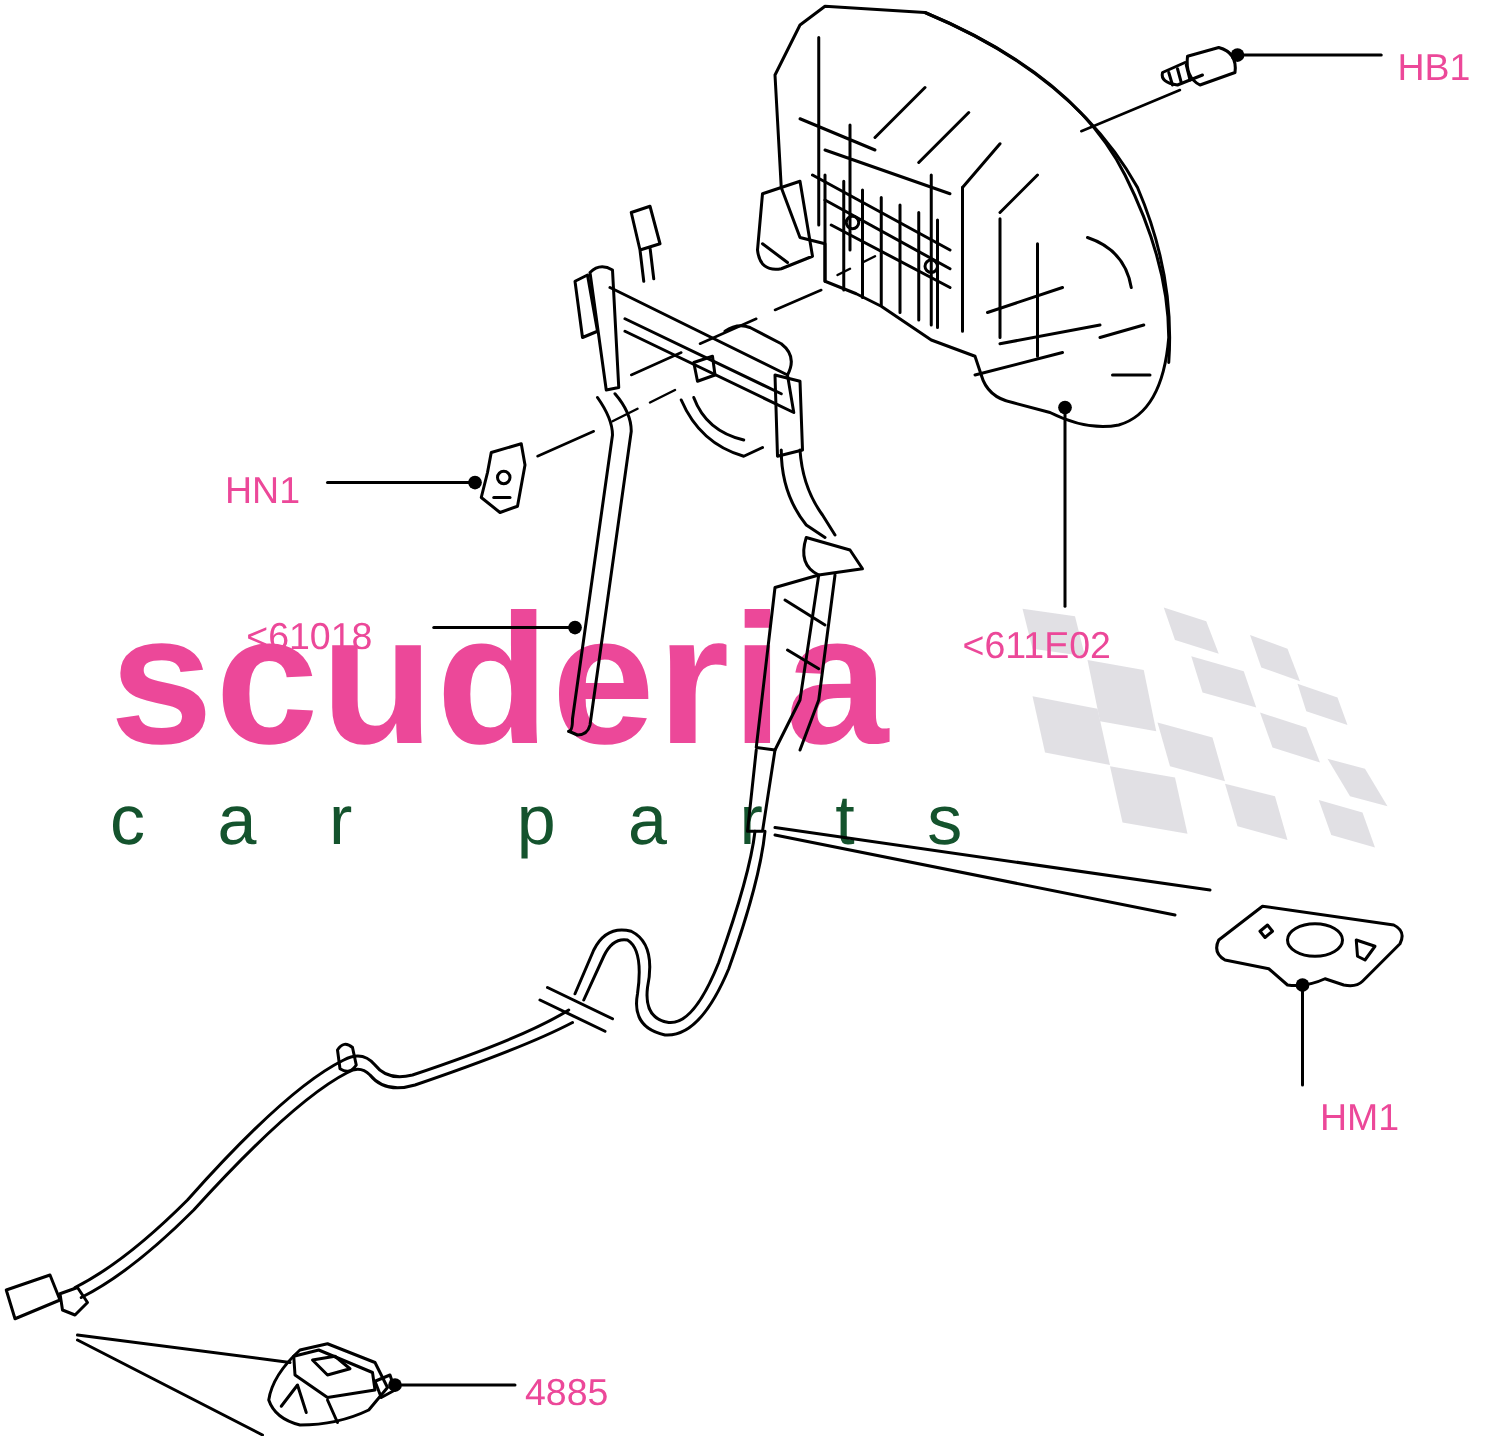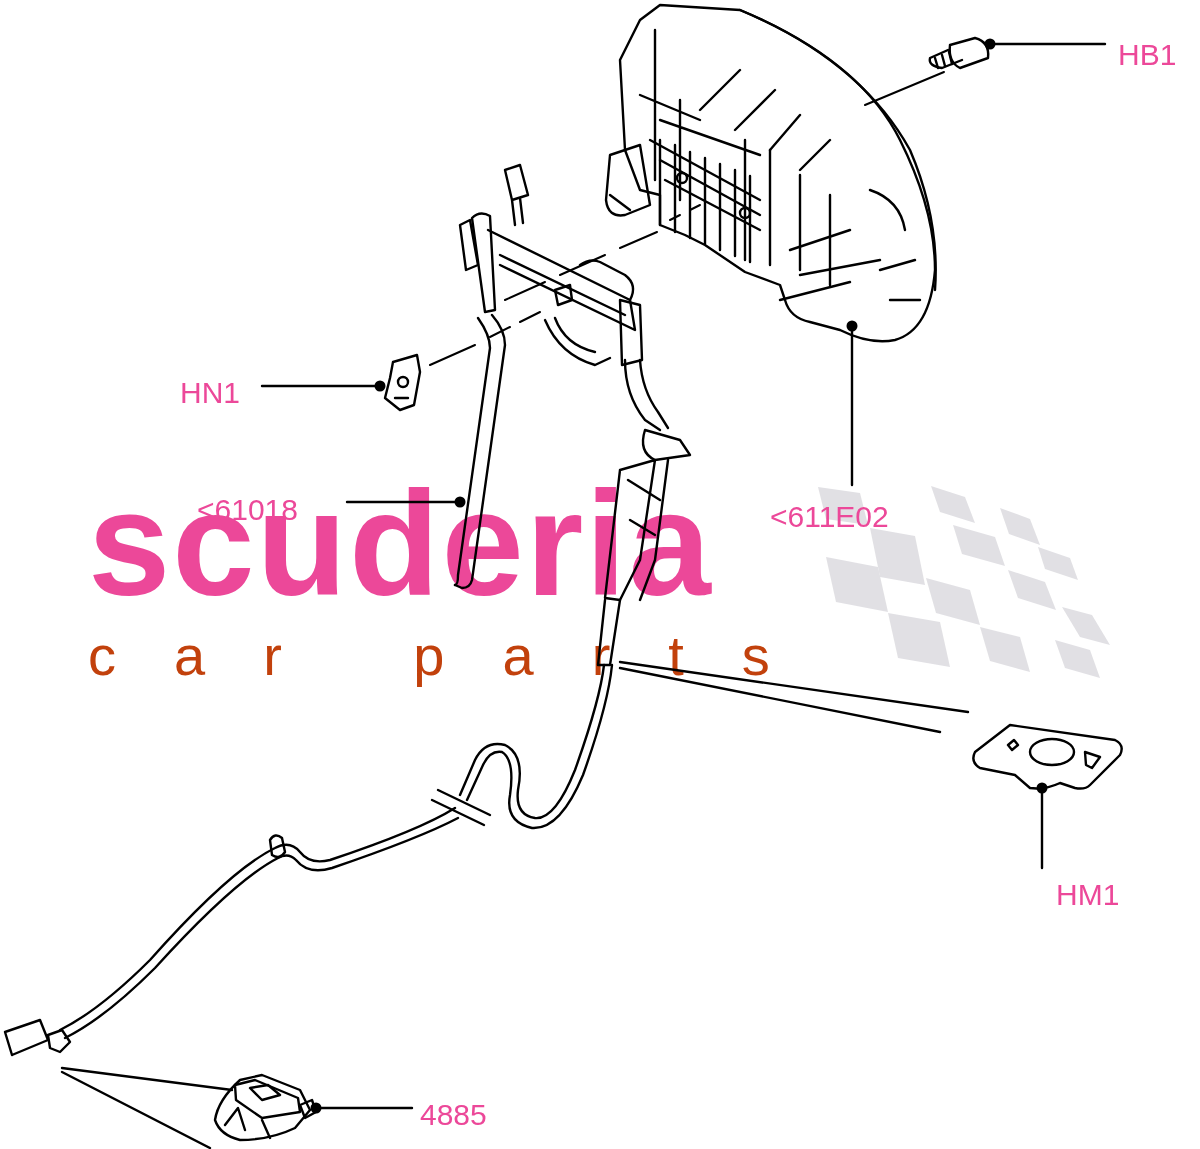--- a/index.html
+++ b/index.html
@@ -20,21 +20,21 @@
     letter-spacing: 2px;
     color: #ec4899;
     line-height: 1;
     white-space: nowrap;
   }
   .wm-sub {
     position: absolute;
     left: 88px; top: 628px;
     font-family: "Liberation Sans", sans-serif;
     font-size: 56px;
-    color: #c2410c;
+    color: #14532d;
     line-height: 1;
     white-space: nowrap;
     letter-spacing: 58px;
   }
   svg.layer { position: absolute; left: 0; top: 0; }
   .callout {
     position: absolute;
     font-family: "Liberation Sans", sans-serif;
     font-size: 30px;
     color: #ec4899;

